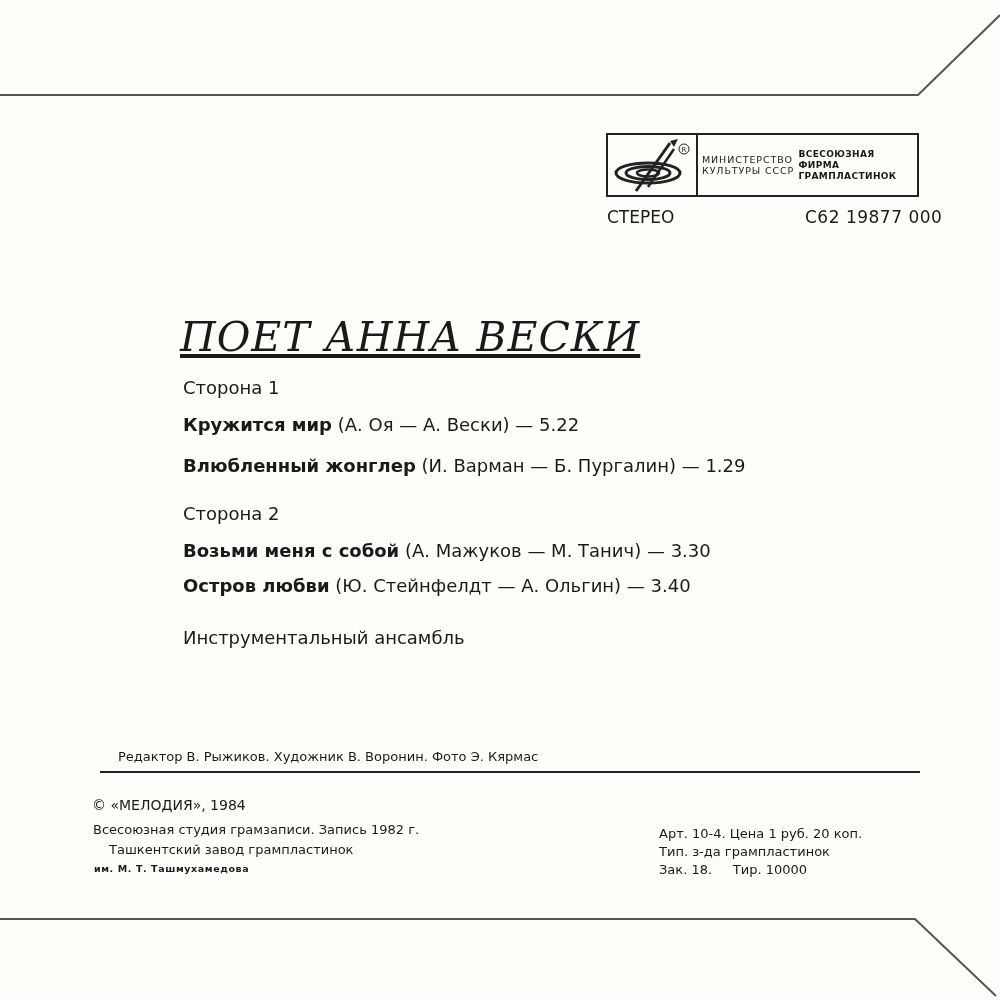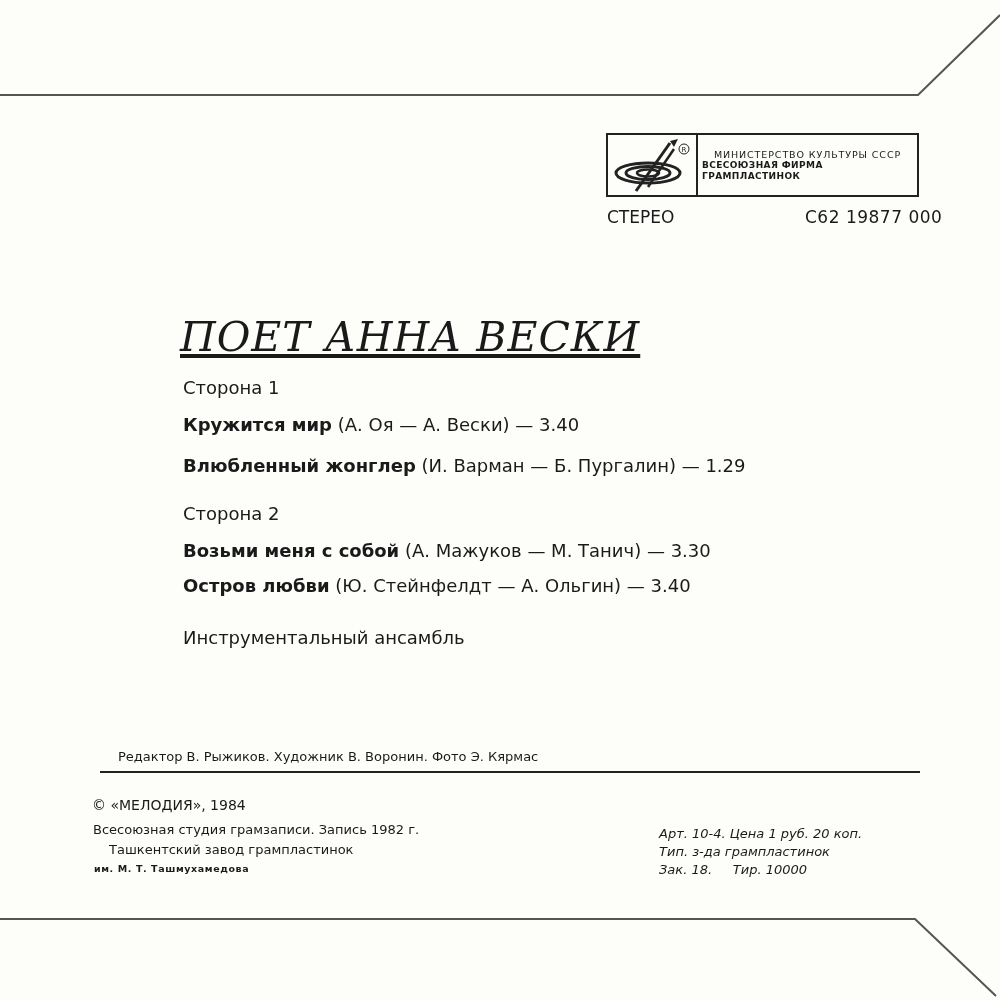--- a/index.html
+++ b/index.html
@@ -9,42 +9,42 @@
       font-family: "DejaVu Sans", "Liberation Sans", sans-serif;
     }
     .abs { position: absolute; }
     svg.frame { position: absolute; left: 0; top: 0; }
 
     .logo-box {
       left: 606px; top: 133px; width: 313px; height: 64px;
       border: 2px solid #222; box-sizing: border-box; display: flex;
     }
     .logo-emblem { width: 88px; border-right: 2px solid #222; position: relative; }
-    .logo-text { flex: 1; display: flex; flex-direction: column; justify-content: center; align-items: center; padding: 0 4px; }
+    .logo-text { flex: 1; display: flex; flex-direction: row; justify-content: center; align-items: center; padding: 0 4px; }
     .logo-ministry { font-size: 9.5px; letter-spacing: 0.9px; line-height: 11px; }
     .logo-brand { font-size: 38px; line-height: 34px; letter-spacing: 2px; font-weight: normal; }
     .logo-sub { font-size: 9px; letter-spacing: 0.4px; line-height: 11px; font-weight: bold; }
 
     .stereo { left: 607px; top: 207px; font-size: 17px; }
     .catalog { left: 761px; top: 207px; font-size: 17px; letter-spacing: 0.5px; margin-left: 44px; }
 
     .title {
       left: 180px; top: 313px; font-family: "DejaVu Serif", "Liberation Serif", serif;
       font-style: italic; font-size: 41px; letter-spacing: 1px; font-weight: normal; text-decoration: underline;
     }
     .side { font-size: 18px; left: 183px; }
     .track { font-size: 18px; left: 183px; white-space: nowrap; }
     .track b { font-weight: bold; }
 
     .credits { left: 118px; top: 749px; font-size: 13px; }
     .rule { left: 100px; top: 771px; width: 820px; height: 2px; background: #222; }
     .copy { left: 92px; top: 797px; font-size: 14px; }
     .small { font-size: 13px; left: 93px; }
     .tiny { font-size: 9.5px; left: 94px; font-weight: bold; letter-spacing: 0.6px; }
-    .price { left: 659px; font-size: 13px; white-space: pre; font-style: italic; }
+    .price { left: 659px; font-size: 13px; white-space: pre; }
   </style>
 </head>
 <body>
 
 <svg class="frame" width="1000" height="1000">
   <polyline points="0,95 918,95 1000,15" fill="none" stroke="#555" stroke-width="2"></polyline>
   <polyline points="0,919 915,919 996,996" fill="none" stroke="#555" stroke-width="2"></polyline>
 </svg>
 
 <div class="abs logo-box">
@@ -66,21 +66,21 @@
   </div>
 </div>
 
 <div class="abs stereo">СТЕРЕО</div>
 <div class="abs catalog">С62 19877 000</div>
 
 <div class="abs title">ПОЕТ АННА ВЕСКИ</div>
 
 <div class="abs side" style="top:377px;">Сторона 1</div>
 <div class="abs track" style="top:414px;">
-  <b>Кружится мир</b><span> (А. Оя — А. Вески) — 3.40</span>
+  <b>Кружится мир</b><span> (А. Оя — А. Вески) — 5.22</span>
 </div>
 <div class="abs track" style="top:455px;">
   <b>Влюбленный жонглер</b><span> (И. Варман — Б. Пургалин) — 1.29</span>
 </div>
 
 <div class="abs side" style="top:503px;">Сторона 2</div>
 <div class="abs track" style="top:540px;">
   <b>Возьми меня с собой</b><span> (А. Мажуков — М. Танич) — 3.30</span>
 </div>
 <div class="abs track" style="top:575px;">

